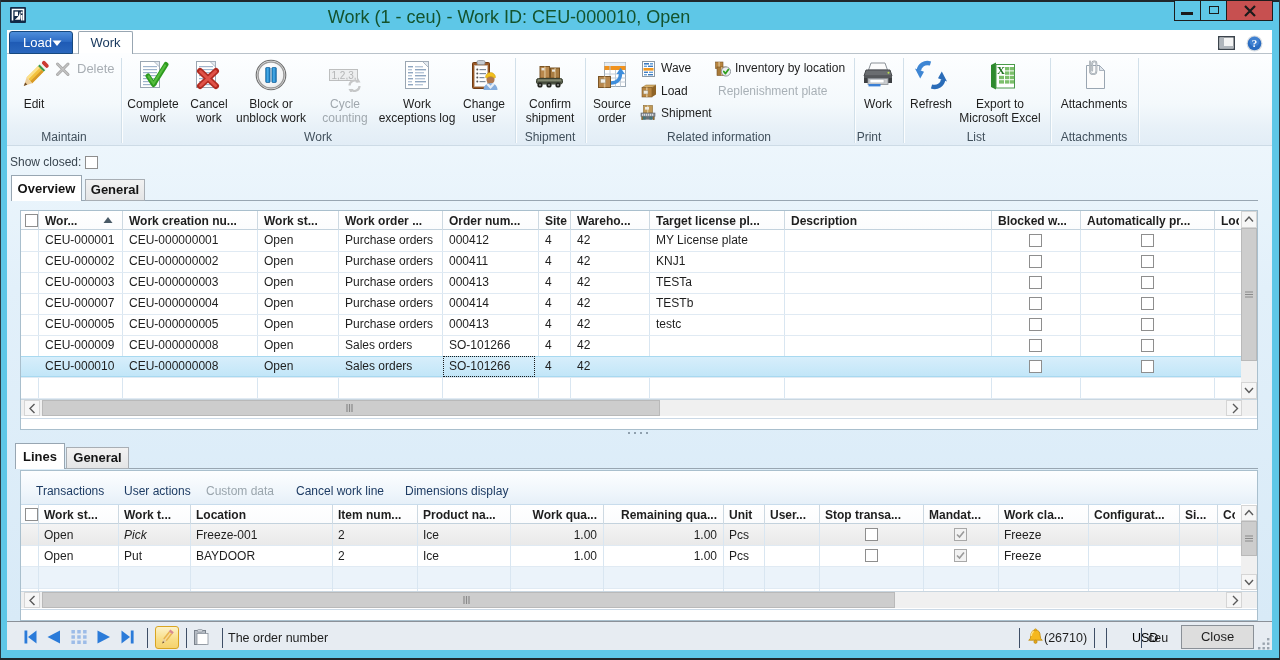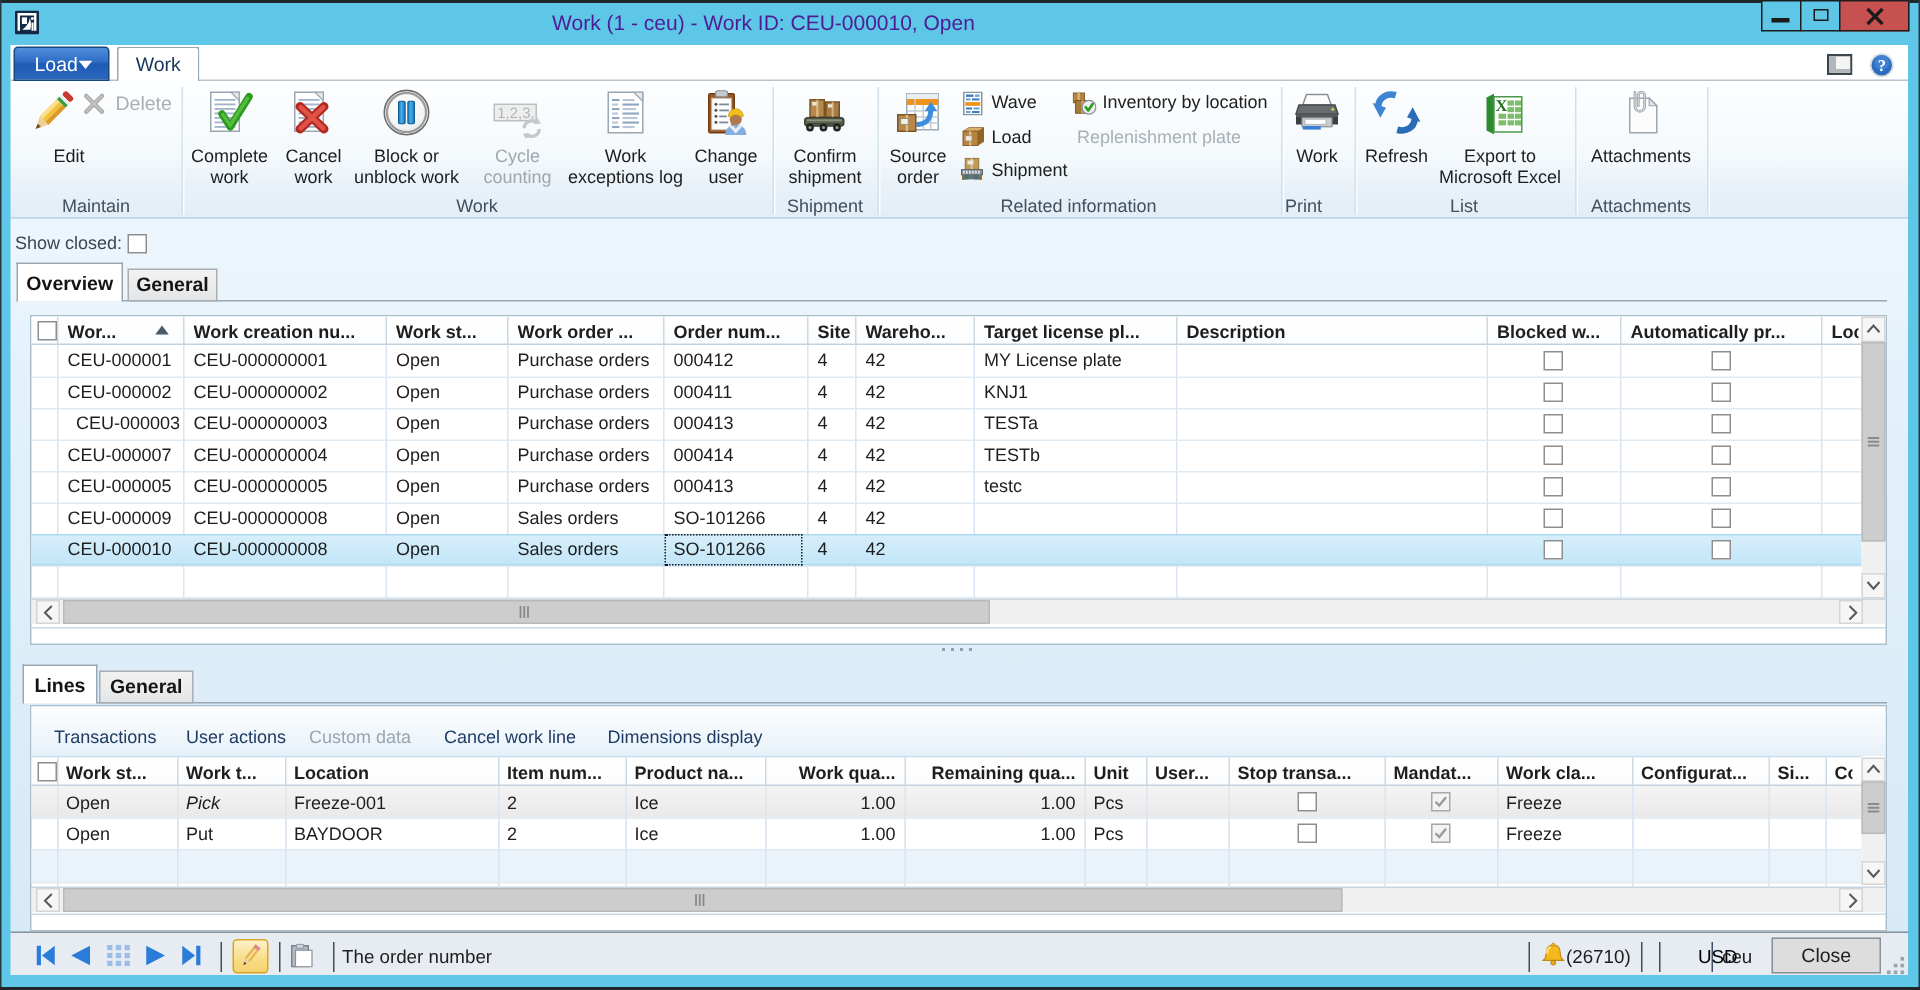--- a/index.html
+++ b/index.html
@@ -1,21 +1,21 @@
 <!DOCTYPE html>
 <html><head>
 <meta charset="utf-8">
 <style>
   html,body{margin:0;padding:0;}
   body{width:1280px;height:660px;overflow:hidden;font-family:"Liberation Sans",sans-serif;}
   #win{position:absolute;top:0;left:0;width:1280px;height:660px;background:#5ec7e7;}
   .abs{position:absolute;}
   
   #topline{left:0;top:0;width:1280px;height:2px;background:#20272b;}
-  #titletext{left:0;top:7px;width:1018px;text-align:center;font-size:14px;color:#4c1d95;}
+  #titletext{left:0;top:7px;width:1018px;text-align:center;font-size:18px;color:#14532d;}
   .winbtn{top:0;height:21px;border:1px solid #1d1d1d;box-sizing:border-box;}
   #btnmin{left:1174px;width:27px;background:#5ec7e7;}
   #btnmax{left:1200px;width:27px;background:#5ec7e7;}
   #btnclose{left:1226px;width:47px;background:#c75050;}
   #rightline{left:1279px;top:0;width:1px;height:660px;background:#2a3a42;}
   #leftline{left:0;top:0;width:1px;height:660px;background:#2a3a42;}
   #botline{left:0;top:658px;width:1280px;height:2px;background:#20272b;}
   
   #tabrow{left:7px;top:30px;width:1265px;height:24px;background:#ffffff;}
   #filebtn{left:9px;top:31px;width:64px;height:23px;border-radius:3px 3px 0 0;border:1px solid #17497f;box-sizing:border-box;background:linear-gradient(180deg,#4e8edb 0%,#2d6cc4 45%,#1f5bb5 50%,#2a67bd 100%);color:#fff;font-size:13px;}
@@ -258,21 +258,21 @@
         </g>
         <text x="11" y="14" font-family="Liberation Serif" font-size="11" font-weight="bold" fill="#1e6e1e">X</text>
       </svg></div>
   <div class="abs" style="left:1078px;top:59px;"><svg width="32" height="32" viewBox="0 0 32 32">
         <polygon points="8.5,6.5 21.5,6.5 26.5,11.5 26.5,29.5 8.5,29.5" fill="#fcfcfc" stroke="#9aa6b2"></polygon>
         <polygon points="21.5,6.5 21.5,11.5 26.5,11.5" fill="#e0e6ec" stroke="#9aa6b2" stroke-width="0.8"></polygon>
         <path d="M12 2.5 v9.5 a3.2 3.2 0 0 0 6.4 0 v-7.5 a2.1 2.1 0 0 0 -4.2 0 v7" stroke="#98a0a8" stroke-width="1.8" fill="none" stroke-linecap="round"></path>
         <path d="M12 2.5 v9.5 a3.2 3.2 0 0 0 6.4 0 v-7.5 a2.1 2.1 0 0 0 -4.2 0 v7" stroke="#d8dce0" stroke-width="0.7" fill="none" stroke-linecap="round"></path>
       </svg></div>
 
-  <div class="abs blabel" style="left:16px;top:98px;width:60px;text-align:center;">Edit</div>
+  <div class="abs blabel" style="left:4px;top:98px;width:60px;text-align:center;">Edit</div>
   <div class="abs slabel dis" style="left:77px;top:61px;font-size:13px;color:#a8aeb4;">Delete</div>
   <div class="abs blabel" style="left:118px;top:98px;width:70px;">Complete<br>work</div>
   <div class="abs blabel" style="left:179px;top:98px;width:60px;">Cancel<br>work</div>
   <div class="abs blabel" style="left:231px;top:98px;width:80px;">Block or<br>unblock work</div>
   <div class="abs blabel dis" style="left:315px;top:98px;width:60px;">Cycle<br>counting</div>
   <div class="abs blabel" style="left:372px;top:98px;width:90px;">Work<br>exceptions log</div>
   <div class="abs blabel" style="left:454px;top:98px;width:60px;">Change<br>user</div>
   <div class="abs blabel" style="left:519px;top:98px;width:62px;">Confirm<br>shipment</div>
   <div class="abs blabel" style="left:582px;top:98px;width:60px;">Source<br>order</div>
   <div class="abs blabel" style="left:848px;top:98px;width:60px;">Work</div>
@@ -418,21 +418,21 @@
   <div class="abs cell" style="left:45px;top:254px;width:75px;">CEU-000002</div>
   <div class="abs cell" style="left:129px;top:254px;width:126px;">CEU-000000002</div>
   <div class="abs cell" style="left:264px;top:254px;width:72px;">Open</div>
   <div class="abs cell" style="left:345px;top:254px;width:95px;">Purchase orders</div>
   <div class="abs cell" style="left:449px;top:254px;width:87px;">000411</div>
   <div class="abs cell" style="left:545px;top:254px;width:23px;">4</div>
   <div class="abs cell" style="left:577px;top:254px;width:70px;">42</div>
   <div class="abs cell" style="left:656px;top:254px;width:126px;">KNJ1</div>
   <div class="abs cb" style="left:1029px;top:255px;"></div>
   <div class="abs cb" style="left:1141px;top:255px;"></div>
-  <div class="abs cell" style="left:45px;top:275px;width:75px;text-align:right;">CEU-000003</div>
+  <div class="abs cell" style="left:45px;top:275px;width:75px;">CEU-000003</div>
   <div class="abs cell" style="left:129px;top:275px;width:126px;">CEU-000000003</div>
   <div class="abs cell" style="left:264px;top:275px;width:72px;">Open</div>
   <div class="abs cell" style="left:345px;top:275px;width:95px;">Purchase orders</div>
   <div class="abs cell" style="left:449px;top:275px;width:87px;">000413</div>
   <div class="abs cell" style="left:545px;top:275px;width:23px;">4</div>
   <div class="abs cell" style="left:577px;top:275px;width:70px;">42</div>
   <div class="abs cell" style="left:656px;top:275px;width:126px;">TESTa</div>
   <div class="abs cb" style="left:1029px;top:276px;"></div>
   <div class="abs cb" style="left:1141px;top:276px;"></div>
   <div class="abs cell" style="left:45px;top:296px;width:75px;">CEU-000007</div>

